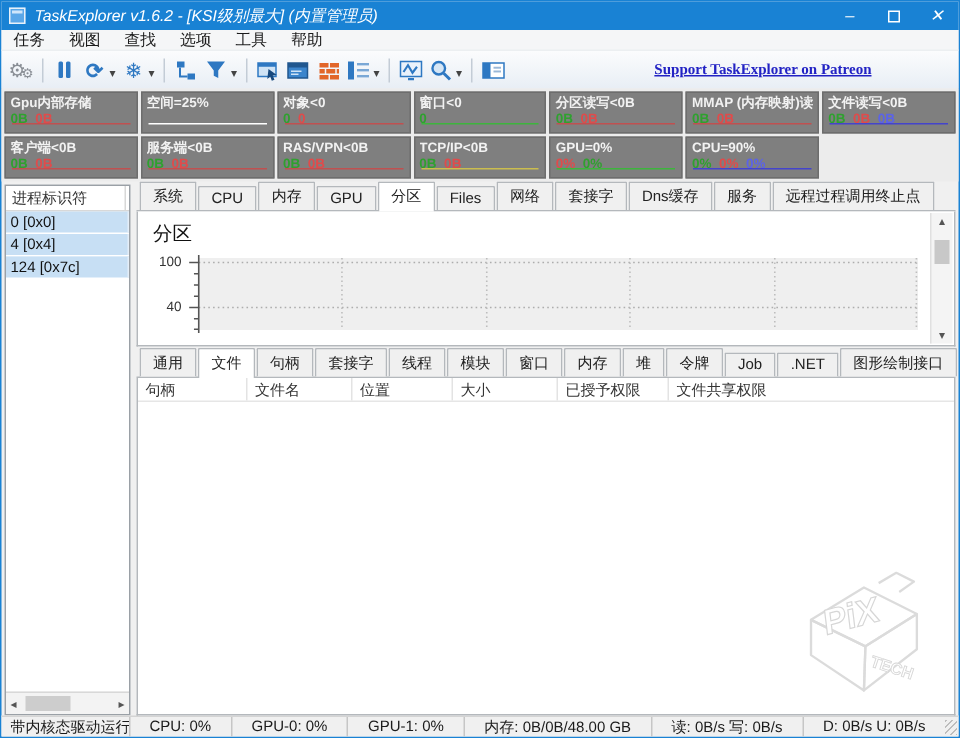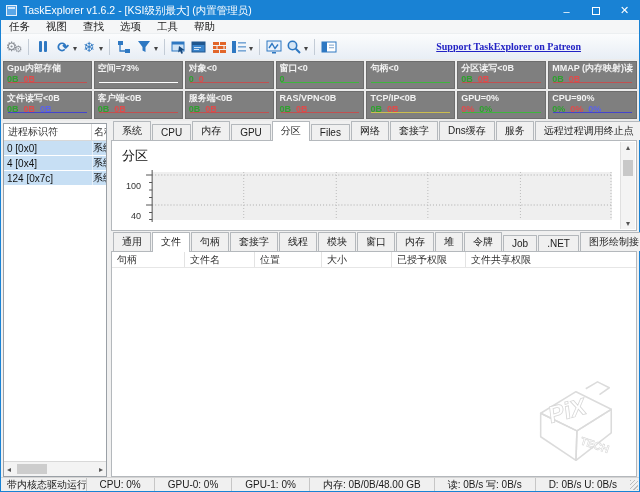--- a/index.html
+++ b/index.html
@@ -1,21 +1,21 @@
 <!DOCTYPE html>
 <html><head>
 <meta charset="utf-8">
 <style>
   * { margin:0; padding:0; box-sizing:border-box; }
   html,body { width:640px; height:492px; overflow:hidden; }
   body { font-family:"Liberation Sans", sans-serif; background:#f0f0f0; }
   .window { width:640px; height:492px; border:1px solid #1982d4; display:flex; flex-direction:column; background:#f0f0f0; }
 
   
-  .titlebar { height:19px; background:#1982d4; display:flex; align-items:center; color:#fff; font-size:10.5px; flex:0 0 auto; }
+  .titlebar { height:19px; background:#1982d4; display:flex; align-items:center; color:#fff; font-size:10.5px; flex:0 0 auto;font-style:italic; }
   .app-icon { width:11px; height:11px; margin:0 6px 0 5px; border:1px solid #e8f1fa; background:#5aa7e8; position:relative; }
   .app-icon:after { content:""; position:absolute; left:1px; top:1px; right:1px; height:2px; background:#cfe6fa; }
   .title-text { flex:1; white-space:nowrap; overflow:hidden; }
   .wbtn { width:29px; height:19px; display:flex; align-items:center; justify-content:center; color:#fff; font-size:11px; }
   .maxbox { width:8px; height:8px; border:1px solid #fff; display:inline-block; }
 
   
   .menubar { height:14px; background:#f5f6f7; display:flex; align-items:center; font-size:10.5px; color:#1a1a1a; border-bottom:1px solid #eceff1; flex:0 0 auto; }
   .menu-item { padding:12px 8px; }
 
@@ -34,21 +34,21 @@
   .gauges { height:62px; display:grid; grid-template-columns:repeat(7,1fr); grid-template-rows:1fr 1fr; gap:2px; padding:2px; background:#ececec; flex:0 0 auto; }
   .gauge { background:#7f7f7f; border:1px solid #6d6d6d; position:relative; padding:1px 3px 0 3px; overflow:hidden; }
   .g-label { color:#f2f2f2; font-size:9px; font-weight:bold; white-space:nowrap; overflow:hidden; line-height:11px; }
   .g-vals { display:flex; gap:5px; font-size:9px; font-weight:bold; line-height:10px; }
   .g-line { position:absolute; left:4px; right:4px; bottom:5px; height:1px; }
 
   
   .main { flex:1; display:flex; padding:2px 2px 0 2px; min-height:0; }
 
   
-  .proc-panel { width:104px; background:#fff; border:1px solid #9aa0a6; display:flex; flex-direction:column;justify-content:flex-end; }
+  .proc-panel { width:84px; background:#fff; border:1px solid #9aa0a6; display:flex; flex-direction:column;justify-content:flex-end; }
   .proc-head { display:flex; height:17px; border-bottom:1px solid #d8d8d8; font-size:10px; color:#333; align-items:center; }
   .proc-head .c1 { width:88px; padding-left:4px; border-right:1px solid #d8d8d8; height:100%; display:flex; align-items:center; }
   .proc-head .c2 { flex:1; overflow:hidden; white-space:nowrap; padding-left:2px; }
   .proc-row { display:flex; height:15px; background:#c7dff4; border-bottom:1px solid #fff; font-size:10px; color:#111; align-items:center; }
   .proc-row .c1 { width:88px; padding-left:3px; white-space:nowrap; overflow:hidden; }
   .proc-row .c2 { flex:1; overflow:hidden; white-space:nowrap; border-left:1px solid #e4eef8; }
   .proc-fill { flex:1; background:#fff; }
   .hscroll { height:15px; border-top:1px solid #d8d8d8; background:#f3f3f3; position:relative; display:flex; align-items:center; justify-content:space-between; font-size:8px; color:#555; padding:0 3px; }
   .hthumb { position:absolute; left:13px; top:2px; bottom:2px; width:30px; background:#cdcdcd; }
 
@@ -56,21 +56,21 @@
 
   
   .right-panel { flex:1; display:flex; flex-direction:column; min-width:0; }
   .tabs { display:flex; border-bottom:1px solid #b4b8bc; padding-left:2px; height:18px; align-items:flex-end; }
   .tab { padding:2px 8px 2px 8px; font-size:10px; color:#222; background:#f0f0f0; border:1px solid #b4b8bc; border-bottom:none; margin-right:1px; white-space:nowrap; border-radius:1px 1px 0 0; }
   .tab.sel { background:#fff; position:relative; margin-bottom:-1px; padding-bottom:3px; }
 
   .content-box { height:90px; background:#fff; border:1px solid #b4b8bc; border-top:none; position:relative; flex:0 0 auto; }
   .section-title { font-size:13px; color:#111; margin:6px 0 3px 10px; }
   .chart-row { display:flex; margin:0 24px 0 8px; height:56px; }
-  .ylabels { width:24px; position:relative; font-size:9px; color:#333;margin-top:12px; }
+  .ylabels { width:24px; position:relative; font-size:9px; color:#333; }
   .ylabels span { position:absolute; right:3px; width:20px; text-align:right; }
   .yl-100 { top:1px; } .yl-80 { top:31px; }
   .chart-svg { flex:1; height:56px; }
   .vscroll { position:absolute; right:1px; top:1px; bottom:1px; width:15px; background:#f4f4f4; border-left:1px solid #e0e0e0; display:flex; flex-direction:column; align-items:center; justify-content:space-between; font-size:8px; color:#555; padding:1px 0; }
   .vthumb { position:absolute; left:2px; right:2px; top:18px; height:16px; background:#c8c8c8; }
 
   .lower-tabs { margin-top:3px; }
   .tablewrap { flex:1; display:flex; flex-direction:column; background:#fff; border:1px solid #b4b8bc; border-top:none; min-height:0; position:relative; }
   .thead { display:flex; height:16px; border-bottom:1px solid #e6e6e6; font-size:10px; color:#333; align-items:center; background:#fff; }
   .th { padding:0 5px; border-right:1px solid #e3e3e3; height:100%; display:flex; align-items:center; white-space:nowrap; overflow:hidden; }
@@ -209,42 +209,37 @@
   <div class="gauges">
     <div class="gauge">
       <div class="g-label">Gpu内部存储</div>
       <div class="g-vals">
           <span style="color: rgb(47, 161, 47);">0B</span>
           <span style="color: rgb(224, 75, 75);">0B</span>
         </div>
       <div class="g-line" style="background: rgb(192, 80, 80);"></div>
     </div>
     <div class="gauge">
-      <div class="g-label">空间=73%</div>
+      <div class="g-label">空间=25%</div>
       <div class="g-vals"></div>
       <div class="g-line" style="background: rgb(255, 255, 255);"></div>
     </div>
     <div class="gauge">
       <div class="g-label">对象&lt;0</div>
       <div class="g-vals">
           <span style="color: rgb(47, 161, 47);">0</span>
           <span style="color: rgb(224, 75, 75);">0</span>
         </div>
       <div class="g-line" style="background: rgb(192, 80, 80);"></div>
     </div>
     <div class="gauge">
       <div class="g-label">窗口&lt;0</div>
       <div class="g-vals">
           <span style="color: rgb(47, 161, 47);">0</span>
         </div>
-      <div class="g-line" style="background: rgb(61, 181, 61);"></div>
-    </div>
-    <div class="gauge">
-      <div class="g-label">句柄&lt;0</div>
-      <div class="g-vals"></div>
       <div class="g-line" style="background: rgb(61, 181, 61);"></div>
     </div>
     <div class="gauge">
       <div class="g-label">分区读写&lt;0B</div>
       <div class="g-vals">
           <span style="color: rgb(47, 161, 47);">0B</span>
           <span style="color: rgb(224, 75, 75);">0B</span>
         </div>
       <div class="g-line" style="background: rgb(192, 80, 80);"></div>
     </div>

